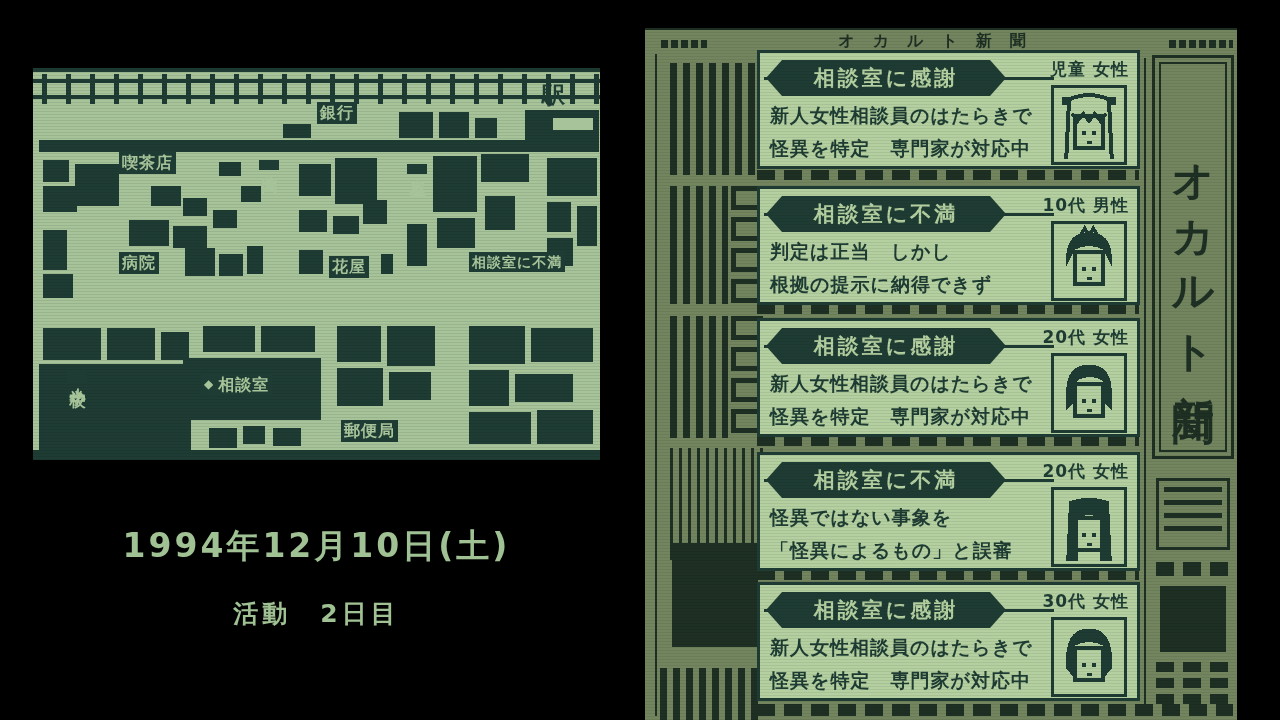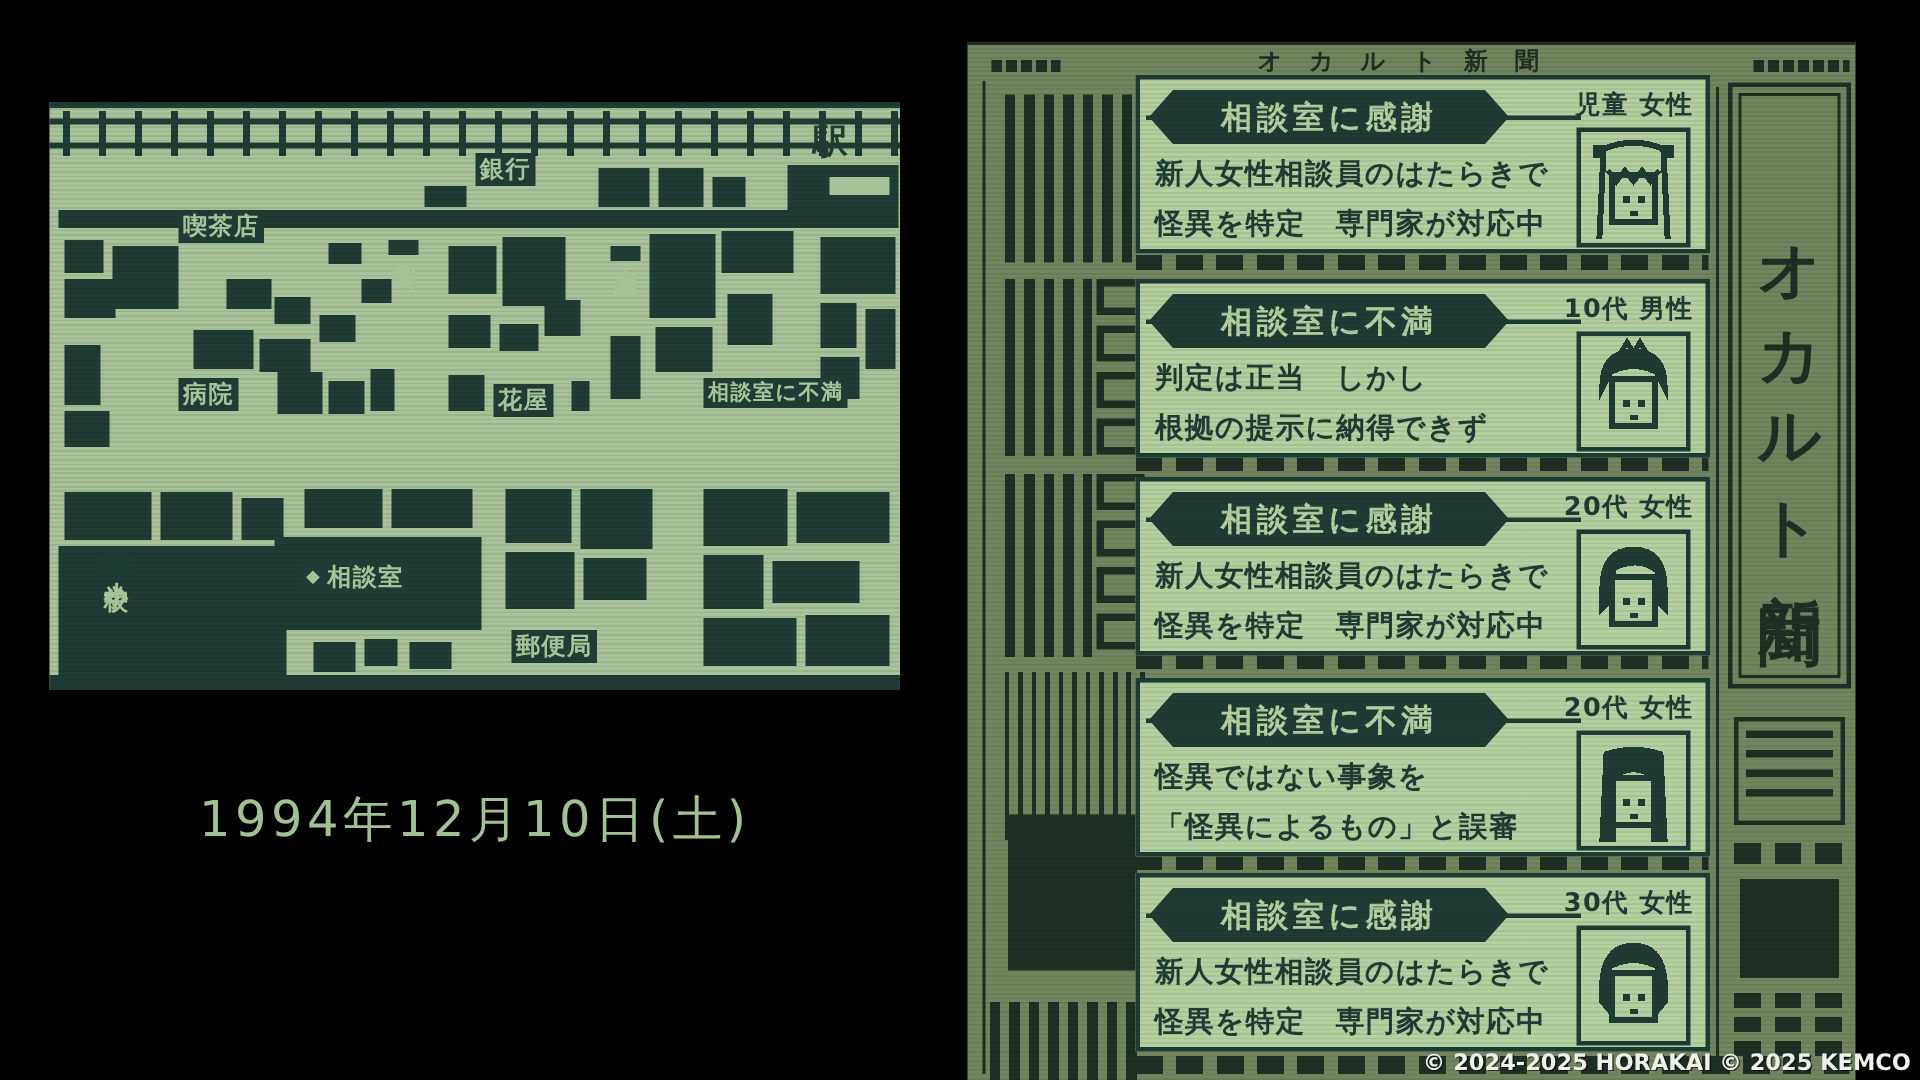--- a/index.html
+++ b/index.html
@@ -25,34 +25,34 @@
   .railway{position:absolute;left:0;top:6px;width:567px;height:30px;
     background:repeating-linear-gradient(90deg,transparent 0 9px,var(--ink) 9px 14px,transparent 14px 24px)}
   .railway::before,.railway::after{content:"";position:absolute;left:0;right:0;height:4px;background:var(--ink)}
   .railway::before{top:5px}.railway::after{top:21px}
   .maplabel{position:absolute;background:var(--ink);color:var(--mapbg);
     font-size:16px;font-weight:700;line-height:1.15;padding:2px 3px;letter-spacing:1px;white-space:nowrap;z-index:3}
   .maplabel.v{writing-mode:vertical-rl;text-orientation:upright;letter-spacing:2px;padding:3px 1px}
   .maplabel.plain{background:transparent;color:var(--ink);font-size:23px;letter-spacing:0}
   .lbl-bank{left:284px;top:34px}
   .lbl-station{left:506px;top:12px}
-  .lbl-cafe{left:86px;top:72px}
+  .lbl-cafe{left:86px;top:84px}
   .lbl-park{left:226px;top:92px}
   .lbl-book{left:374px;top:96px}
   .lbl-hospital{left:86px;top:184px}
   .lbl-flower{left:296px;top:188px}
   .lbl-rest{left:436px;top:184px;font-size:14px}
   .lbl-school{left:34px;top:304px}
   .lbl-consult{left:168px;top:306px;display:flex;align-items:center;gap:4px}
   .lbl-consult .cmark{font-size:12px}
   .lbl-post{left:308px;top:352px}
 
   
   .datebox{position:absolute;left:33px;top:524px;width:567px;text-align:center;color:var(--green)}
-  .date-main{font-size:33px;font-weight:400;letter-spacing:3px}
+  .date-main{font-size:33px;font-weight:700;letter-spacing:3px}
   .date-sub{margin-top:28px;font-size:25px;font-weight:700;letter-spacing:4px}
 
   
   .paper{position:absolute;left:645px;top:28px;width:592px;height:692px;background:var(--paper)}
   .paper::after{content:"";position:absolute;inset:0;pointer-events:none;z-index:9;
     background:repeating-linear-gradient(0deg,rgba(0,0,0,.07) 0 1px,transparent 1px 3px)}
   .paper .d{position:absolute;background:var(--pink)}
   .paper .topline{left:0;top:0;width:592px;height:2px}
   .paper .leftline{left:10px;top:26px;width:2px;height:662px}
   .paper .rightline{left:499px;top:30px;width:2px;height:655px}
@@ -171,20 +171,21 @@
     <div class="maplabel v lbl-school">小学校</div>
     <div class="maplabel lbl-consult">
       <span class="cmark">◆</span>
       <span>相談室</span>
     </div>
     <div class="maplabel lbl-post">郵便局</div>
   </div>
 
   <div class="datebox">
     <div class="date-main">1994年12月10日(土)</div>
+    <div class="date-sub">活動　2日目</div>
   </div>
 
   <div class="paper">
     <div class="d topline"></div>
     <div class="d leftline"></div>
     <div class="d rightline"></div>
     <div class="ptitle">オカルト新聞</div>
     <div>
         <div class="dots" style="left: 16px; top: 12px; width: 46px; height: 8px;"></div>
         <div class="dots" style="left: 524px; top: 12px; width: 64px; height: 8px;"></div>
@@ -322,14 +323,13 @@
               <rect x="7" y="10" width="10" height="11" fill="none" stroke="#1e3c33" stroke-width="1.4"></rect>
               <rect x="9.5" y="15" width="1.6" height="1.6" fill="#1e3c33"></rect>
               <rect x="13" y="15" width="1.6" height="1.6" fill="#1e3c33"></rect>
               <rect x="11.2" y="18.6" width="1.8" height="1" fill="#1e3c33"></rect>
             </svg>
           </div>
   </div>
       </div>
   </div>
 
-  <div class="copyright">© 2024-2025 HORAKAI © 2025 KEMCO</div>
 </div>
 
 </body></html>

